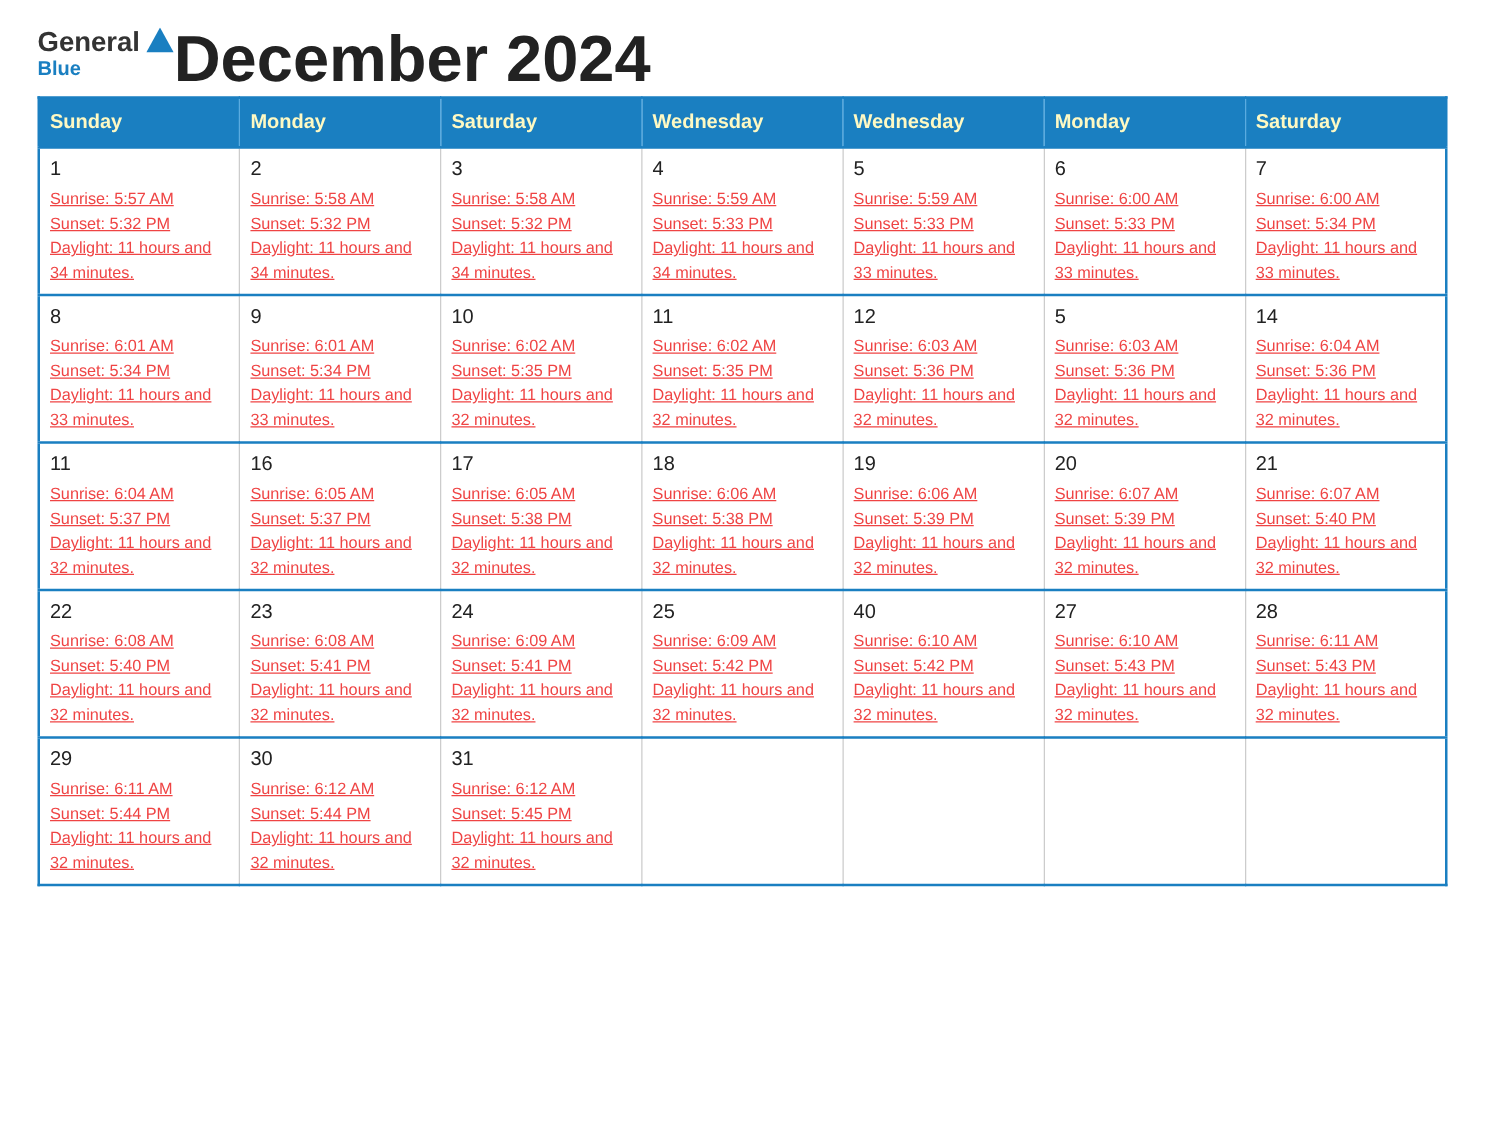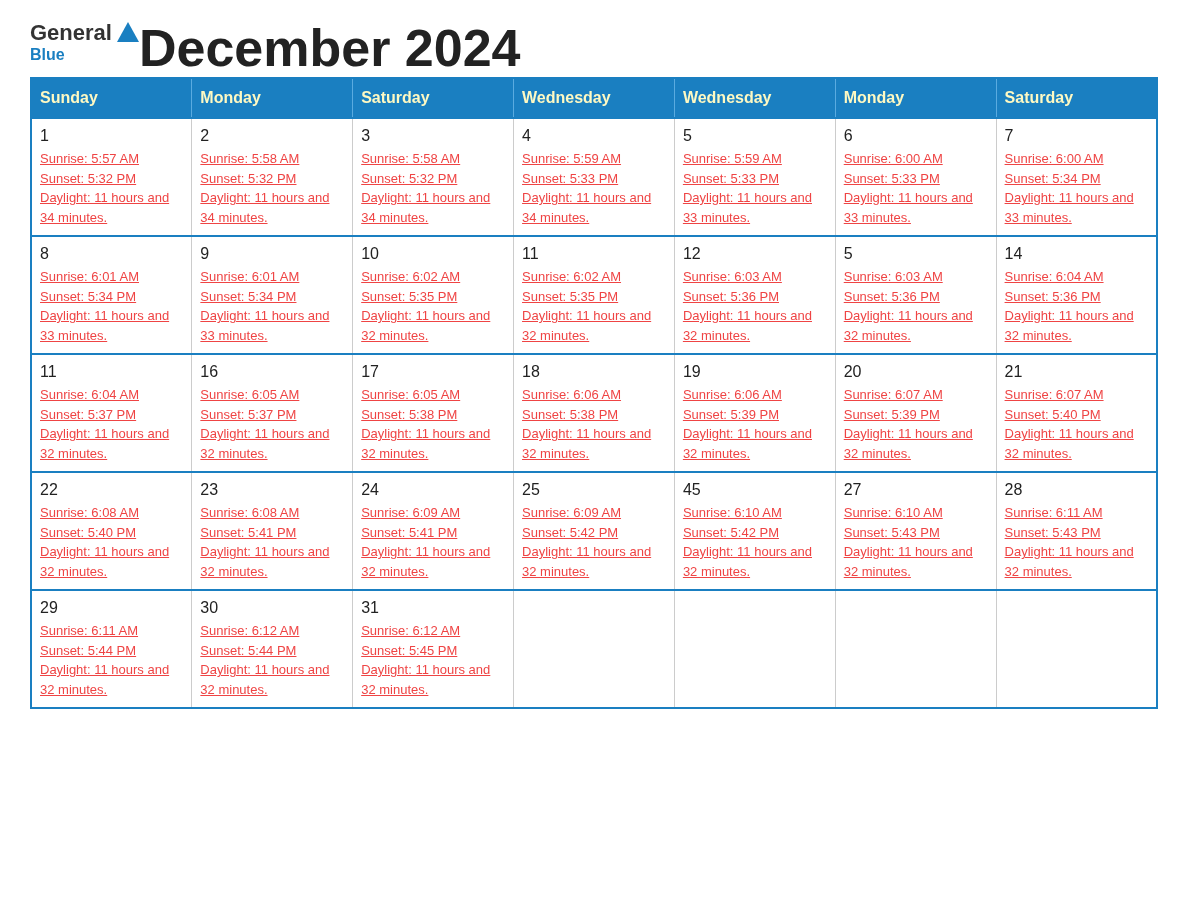--- a/index.html
+++ b/index.html
@@ -231,21 +231,21 @@
         </td>
         <td>
           <span class="day-number">24</span>
           <div class="day-info">Sunrise: 6:09 AM<br>Sunset: 5:41 PM<br>Daylight: 11 hours and 32 minutes.</div>
         </td>
         <td>
           <span class="day-number">25</span>
           <div class="day-info">Sunrise: 6:09 AM<br>Sunset: 5:42 PM<br>Daylight: 11 hours and 32 minutes.</div>
         </td>
         <td>
-          <span class="day-number">45</span>
+          <span class="day-number">40</span>
           <div class="day-info">Sunrise: 6:10 AM<br>Sunset: 5:42 PM<br>Daylight: 11 hours and 32 minutes.</div>
         </td>
         <td>
           <span class="day-number">27</span>
           <div class="day-info">Sunrise: 6:10 AM<br>Sunset: 5:43 PM<br>Daylight: 11 hours and 32 minutes.</div>
         </td>
         <td>
           <span class="day-number">28</span>
           <div class="day-info">Sunrise: 6:11 AM<br>Sunset: 5:43 PM<br>Daylight: 11 hours and 32 minutes.</div>
         </td>

